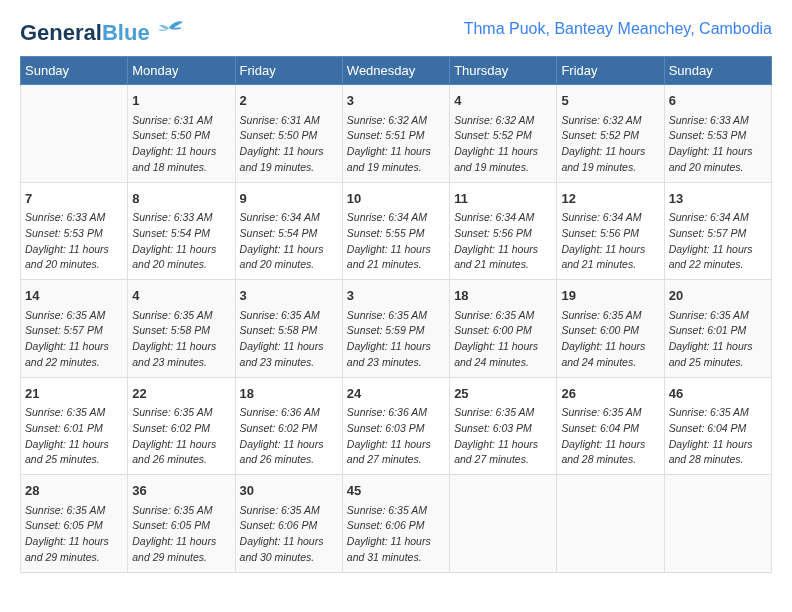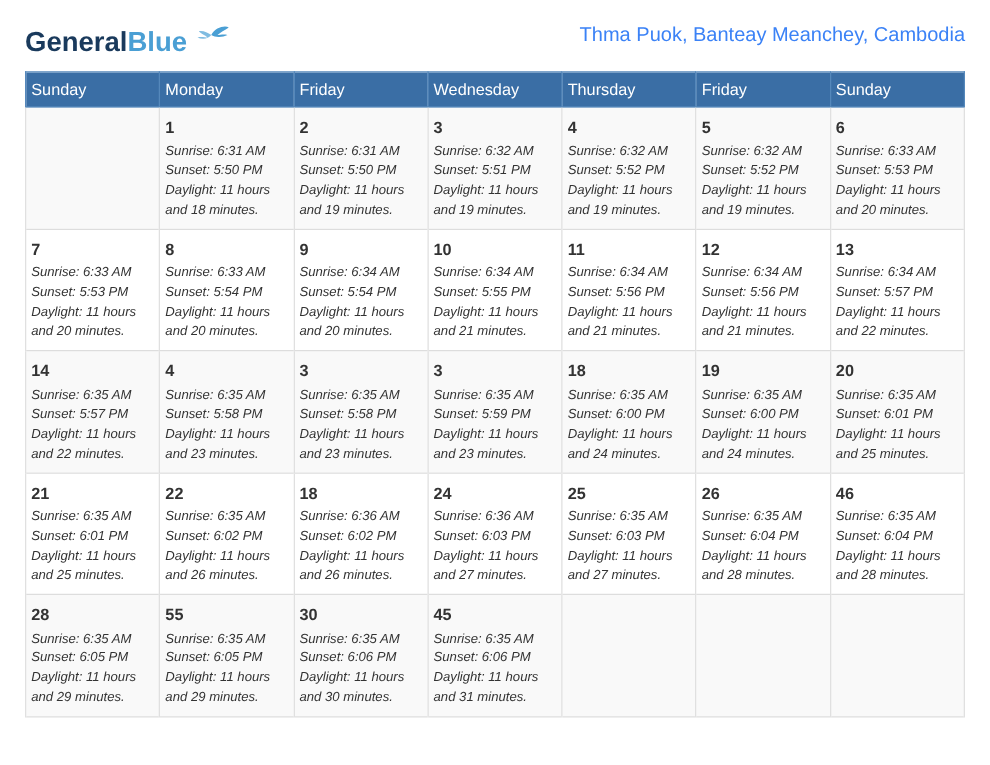--- a/index.html
+++ b/index.html
@@ -230,21 +230,21 @@
           <span class="day-number">46</span>
           <div class="day-info">Sunrise: 6:35 AM<br>Sunset: 6:04 PM<br>Daylight: 11 hours<br>and 28 minutes.</div>
         </td>
       </tr>
       <tr>
         <td>
           <span class="day-number">28</span>
           <div class="day-info">Sunrise: 6:35 AM<br>Sunset: 6:05 PM<br>Daylight: 11 hours<br>and 29 minutes.</div>
         </td>
         <td>
-          <span class="day-number">55</span>
+          <span class="day-number">36</span>
           <div class="day-info">Sunrise: 6:35 AM<br>Sunset: 6:05 PM<br>Daylight: 11 hours<br>and 29 minutes.</div>
         </td>
         <td>
           <span class="day-number">30</span>
           <div class="day-info">Sunrise: 6:35 AM<br>Sunset: 6:06 PM<br>Daylight: 11 hours<br>and 30 minutes.</div>
         </td>
         <td>
           <span class="day-number">45</span>
           <div class="day-info">Sunrise: 6:35 AM<br>Sunset: 6:06 PM<br>Daylight: 11 hours<br>and 31 minutes.</div>
         </td>

